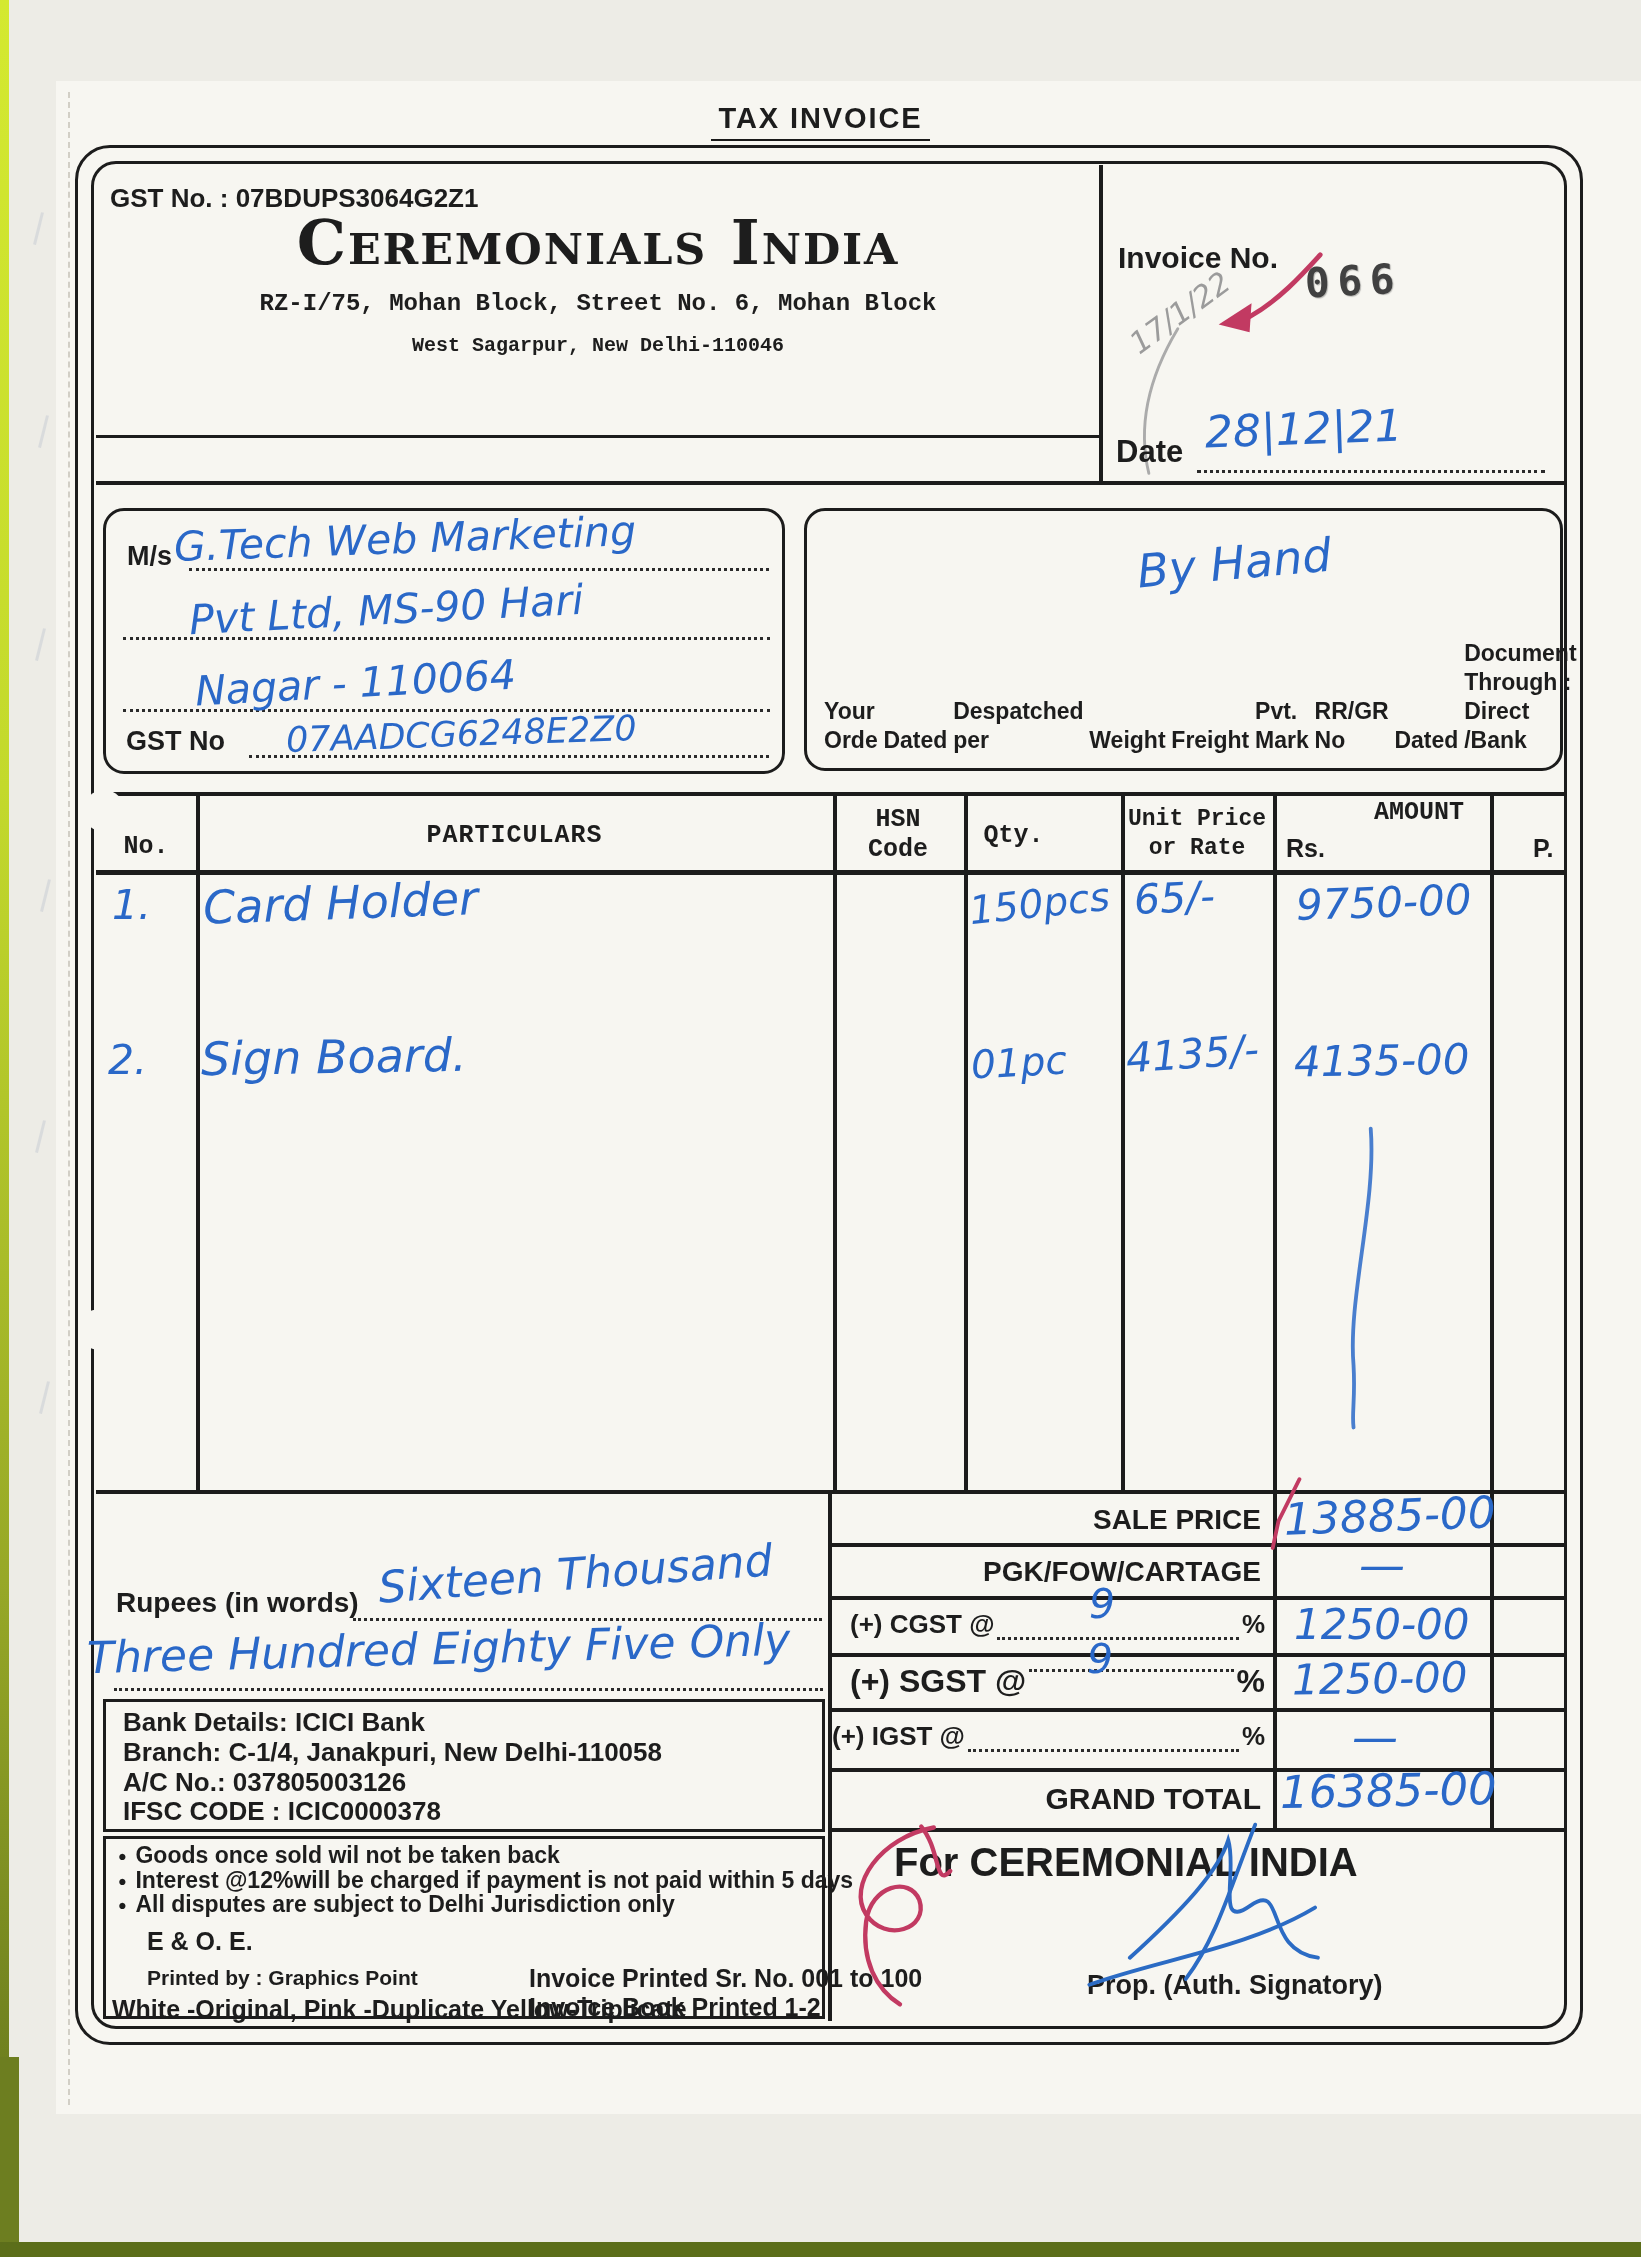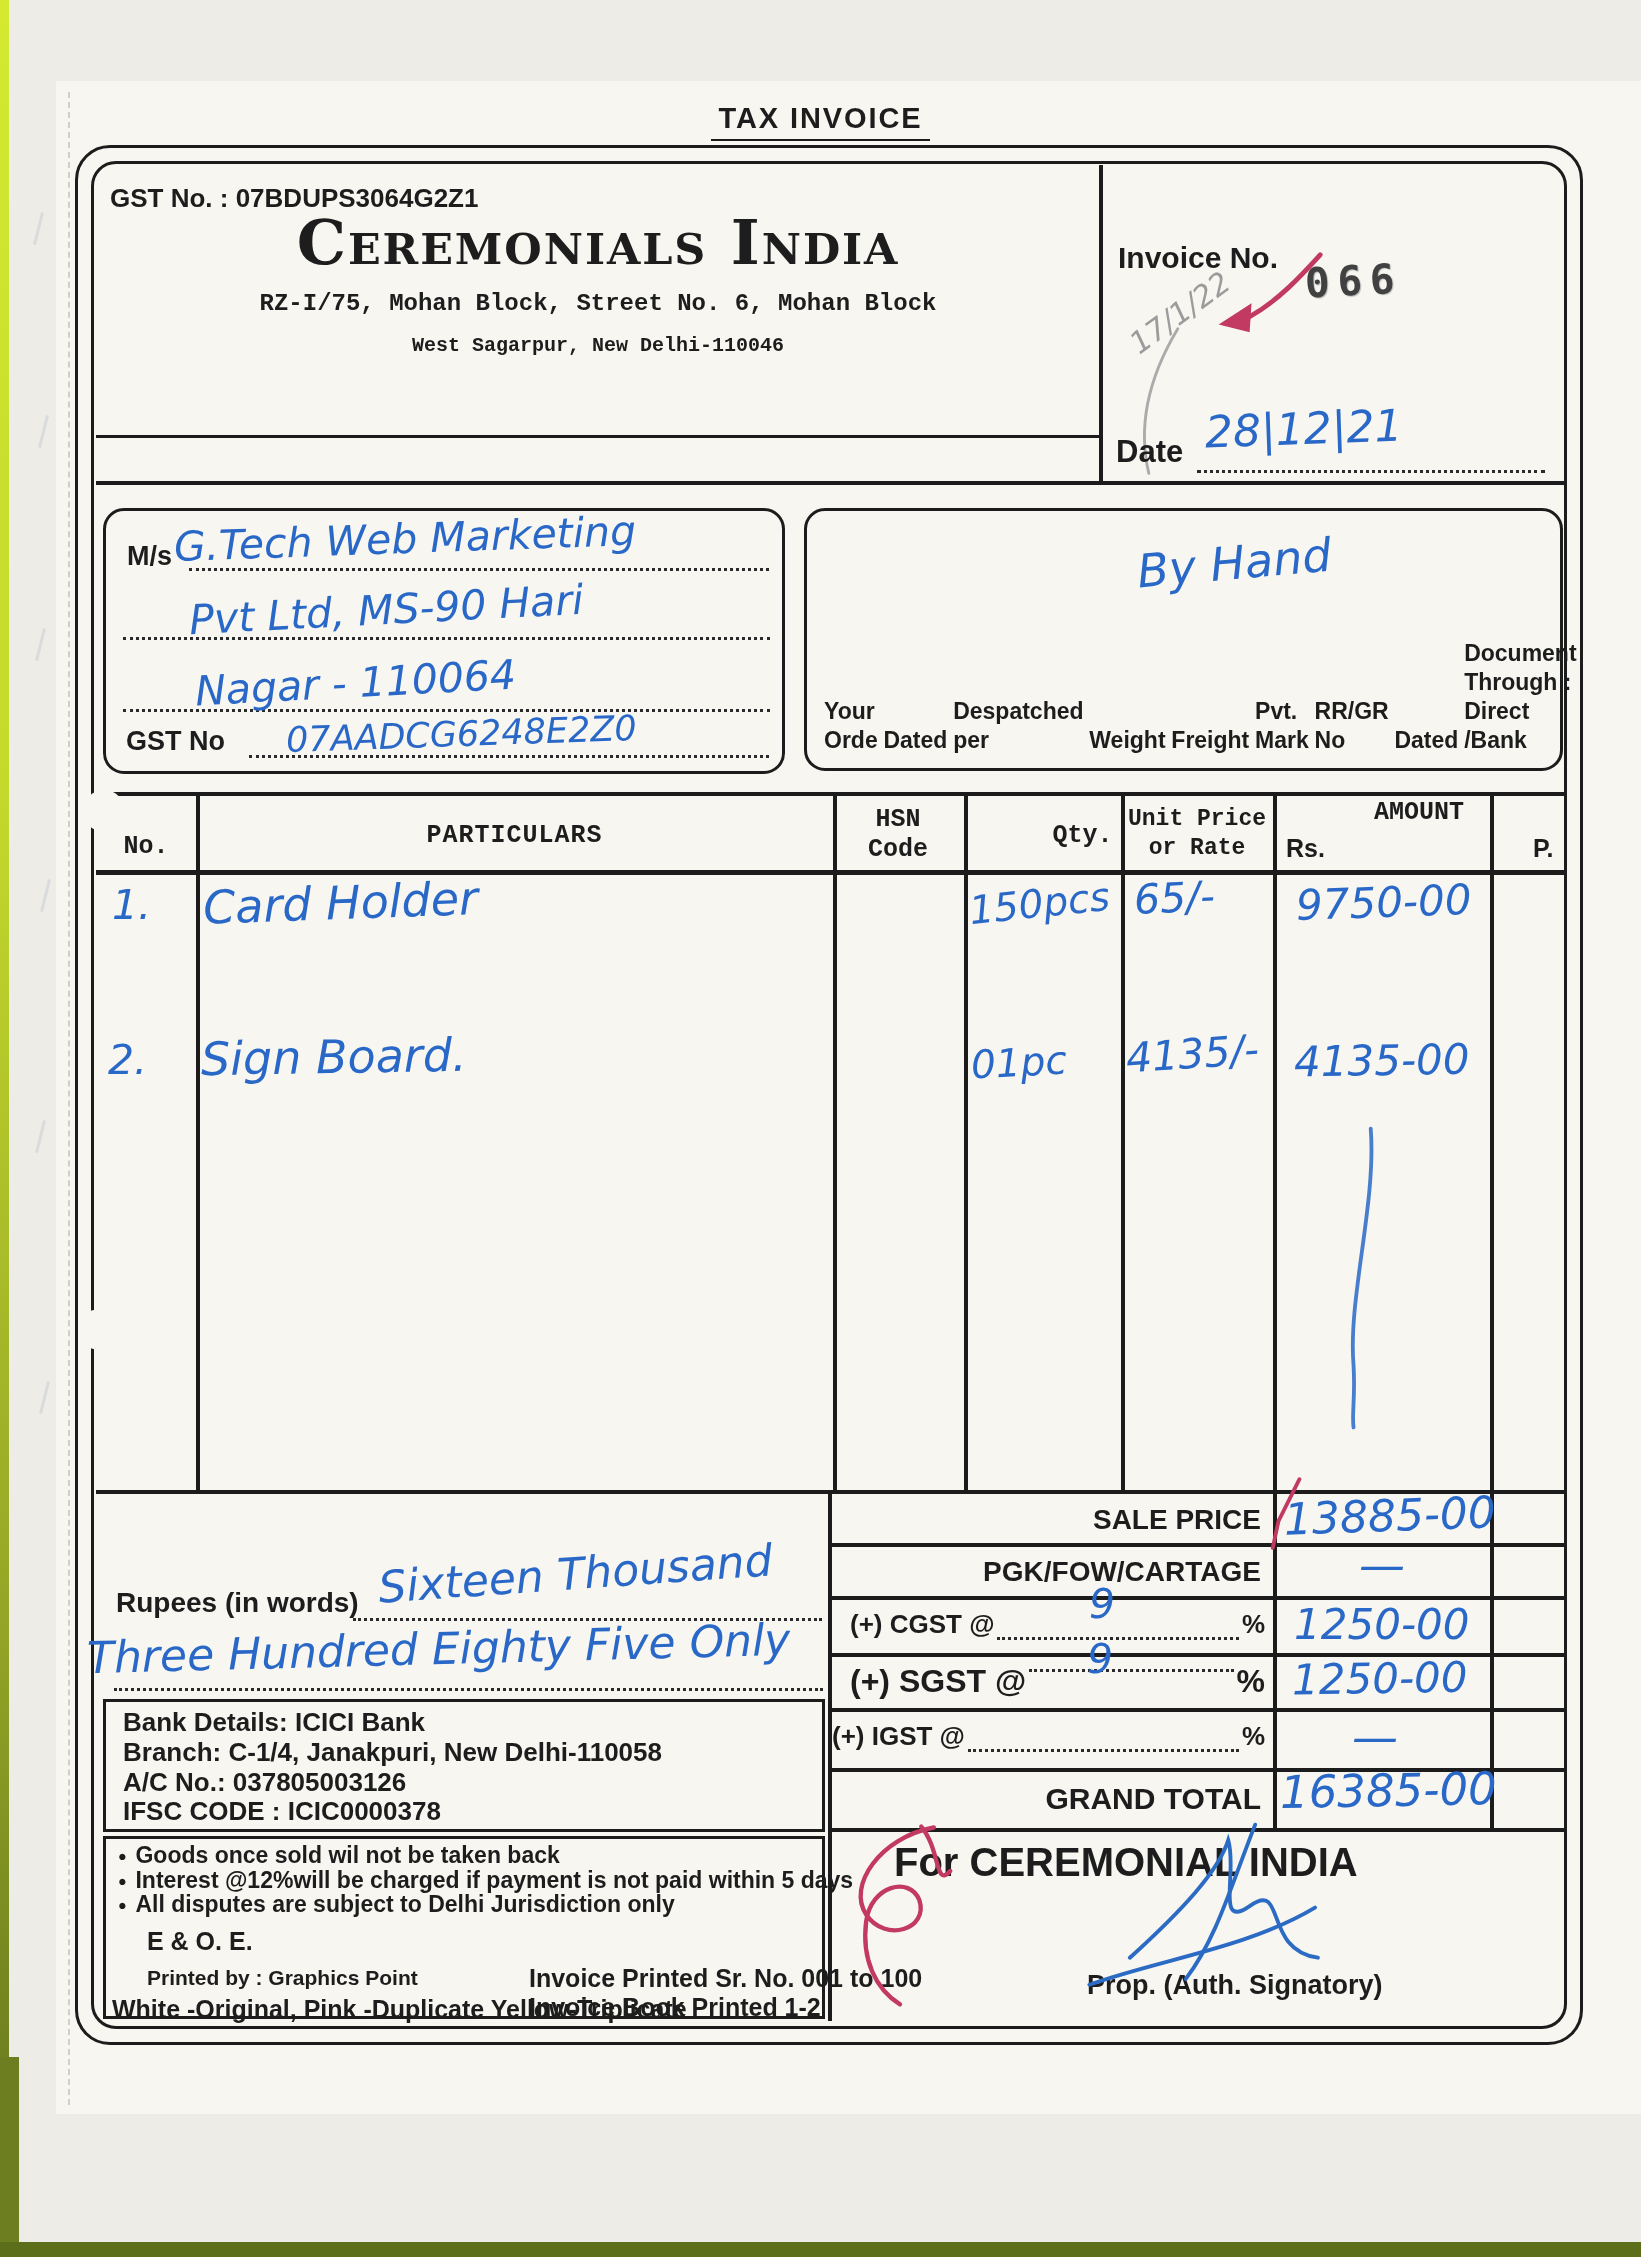--- a/index.html
+++ b/index.html
@@ -140,21 +140,21 @@
   <div class="abs line" style="left:1273px;top:792px;width:3.9px;height:1040px;"></div>
   <div class="abs line" style="left:1490px;top:792px;width:3.9px;height:1040px;"></div>
   <div class="abs line" style="left:828px;top:1494px;width:3.9px;height:527px;"></div>
 
   <div class="abs ctr b" style="left:96px;top:832px;width:100px;font-size:25px;">No.</div>
   <div class="abs ctr b" style="left:196px;top:821px;width:637px;font-size:25px;letter-spacing:1px;">PARTICULARS</div>
   <div class="abs ctr b" style="left:833px;top:805px;width:130px;font-size:25px;line-height:30px;">
     <div>HSN</div>
     <div>Code</div>
   </div>
-  <div class="abs ctr b" style="left:1004px;top:821px;width:157px;font-size:25px;">Qty.</div>
+  <div class="abs ctr b" style="left:935px;top:821px;width:157px;font-size:25px;">Qty.</div>
   <div class="abs ctr b" style="left:1121px;top:805px;width:152px;font-size:23px;line-height:29px;">
     <div>Unit Price</div>
     <div>or Rate</div>
   </div>
   <div class="abs ctr b" style="left:1273px;top:798px;width:292px;font-size:25px;">AMOUNT</div>
   <div class="abs b" style="left:1286px;top:834px;font-size:25px;">Rs.</div>
   <div class="abs b" style="left:1533px;top:834px;font-size:25px;">P.</div>
 
   <div class="abs hw" style="left:112px;top:884px;font-size:41px;">1.</div>
   <div class="abs hw" style="left:203px;top:879px;font-size:46px;transform:rotate(-2deg);">Card Holder</div>

